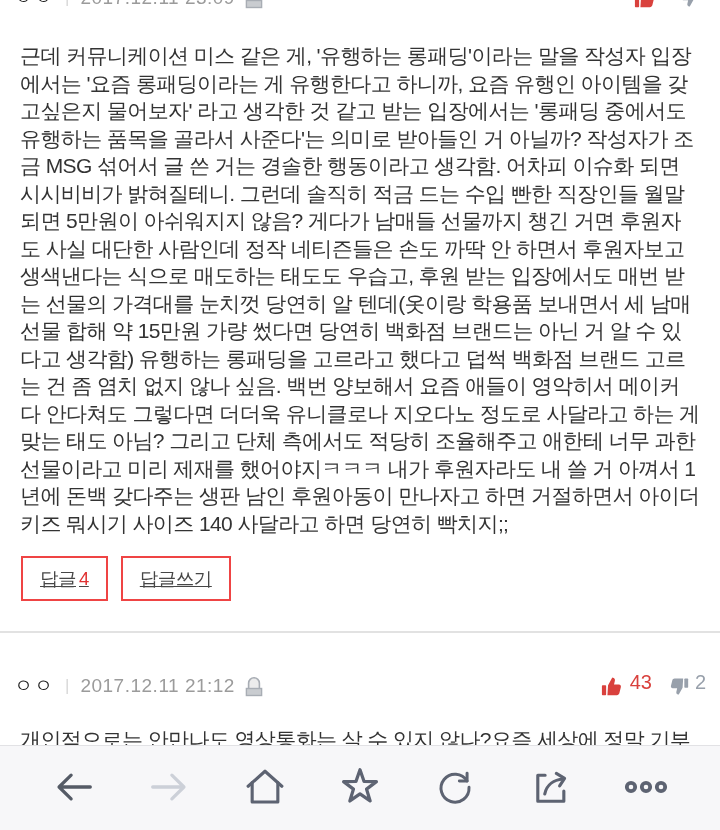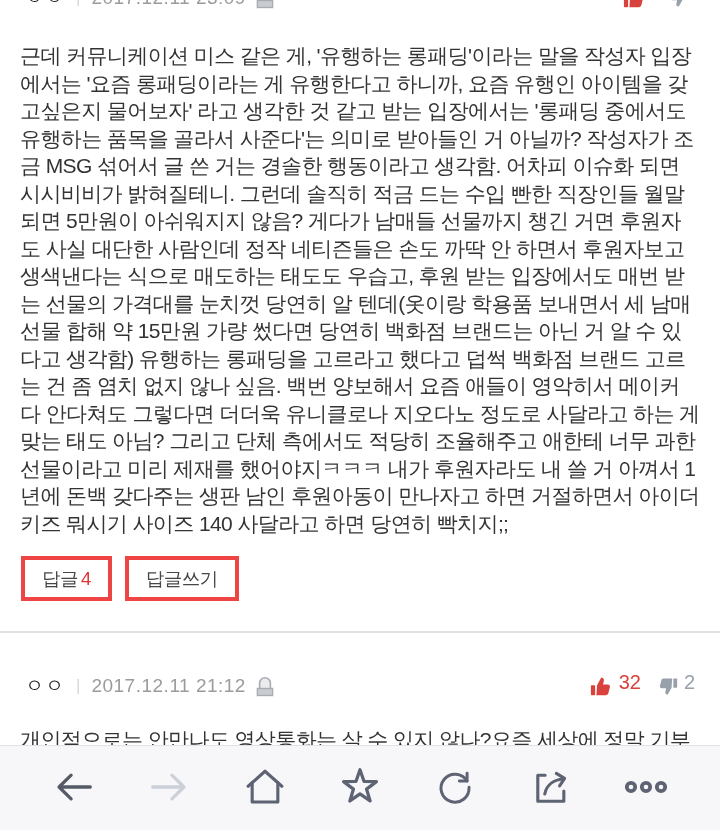--- a/index.html
+++ b/index.html
@@ -9,21 +9,21 @@
     color: #333333;
     position: relative;
   }
   .page { width: 720px; height: 830px; position: relative; overflow: hidden; }
 
   
   .comment-header {
     display: flex;
     align-items: center;
     height: 30px;
-    padding: 0 25px;
+    padding: 0 14px;
   }
   .comment-header.clipped { margin-top: -17px; }
   .nickname { font-size: 19px; color: #181818; letter-spacing: 1px; }
   .hdr-sep { color: #d8d8d8; font-size: 17px; margin: 0 11px; font-weight: 300; }
   .hdr-date { font-size: 19px; color: #9b9b9b; letter-spacing: 0.5px; }
   .lock-icon { margin-left: 9px; display: inline-flex; }
   .hdr-spacer { flex: 1; }
   .vote-cluster { display: flex; align-items: flex-start; }
   .vote-icon { display: inline-flex; margin-top: 2px; }
   .vote-count-like {
@@ -45,23 +45,23 @@
   .c1-body { margin-top: 29px; }
   .c2-body { margin-top: 25px; line-height: 28px; }
 
   
   .btn-row { display: flex; gap: 13px; padding: 0 21px; }
   .c1-btns { margin-top: 19px; }
   .c2-btns { margin-top: 15px; }
   .reply-btn {
     display: inline-flex; align-items: center; justify-content: center;
     height: 45px; min-width: 70px; padding: 0 17px;
-    background: #ffffff; border: 4px solid #ef4444;
+    background: #ffffff; border: 2px solid #ef4444;
     font-size: 18.5px; color: #464646; cursor: pointer;
-    font-family: inherit; letter-spacing: -0.5px;
+    font-family: inherit; letter-spacing: -0.5px; text-decoration: underline;
   }
   .reply-btn .cnt { color: #e03232; margin-left: 3px; }
 
   .divider { height: 2px; background: #e2e2e2; margin-top: 30px; }
   .c2-header { margin-top: 38px; }
 
   
   .bottom-bar {
     position: absolute; left: 0; bottom: 0; width: 720px; height: 85px;
     background: #f7f7f9; border-top: 1px solid #e2e2e5;
@@ -143,21 +143,21 @@
       <span class="hdr-spacer"></span>
       <span class="vote-cluster">
         <span class="vote-icon">
           <svg width="24" height="22" viewBox="0 0 24 24">
             <g fill="#d9413d">
               <rect x="1" y="10" width="4.6" height="11" rx="0.8"></rect>
               <path d="M7 21 h10.3 c1.3 0 2.4 -0.9 2.7 -2.1 l1.7 -7 c0.3 -1.4 -0.7 -2.7 -2.1 -2.7 h-5.4 l1 -4.3 c0.3 -1.5 -0.7 -2.9 -2.2 -3.1 l-0.7 -0.1 -4.6 8.3 z"></path>
             </g>
           </svg>
         </span>
-        <span class="vote-count-like">32</span>
+        <span class="vote-count-like">43</span>
         <span class="vote-icon">
           <svg width="22" height="20" viewBox="0 0 24 24">
             <g fill="#98a0ab" transform="rotate(180 12 12)">
               <rect x="1" y="10" width="4.6" height="11" rx="0.8"></rect>
               <path d="M7 21 h10.3 c1.3 0 2.4 -0.9 2.7 -2.1 l1.7 -7 c0.3 -1.4 -0.7 -2.7 -2.1 -2.7 h-5.4 l1 -4.3 c0.3 -1.5 -0.7 -2.9 -2.2 -3.1 l-0.7 -0.1 -4.6 8.3 z"></path>
             </g>
           </svg>
         </span>
         <span class="vote-count-dislike">2</span>
       </span>

